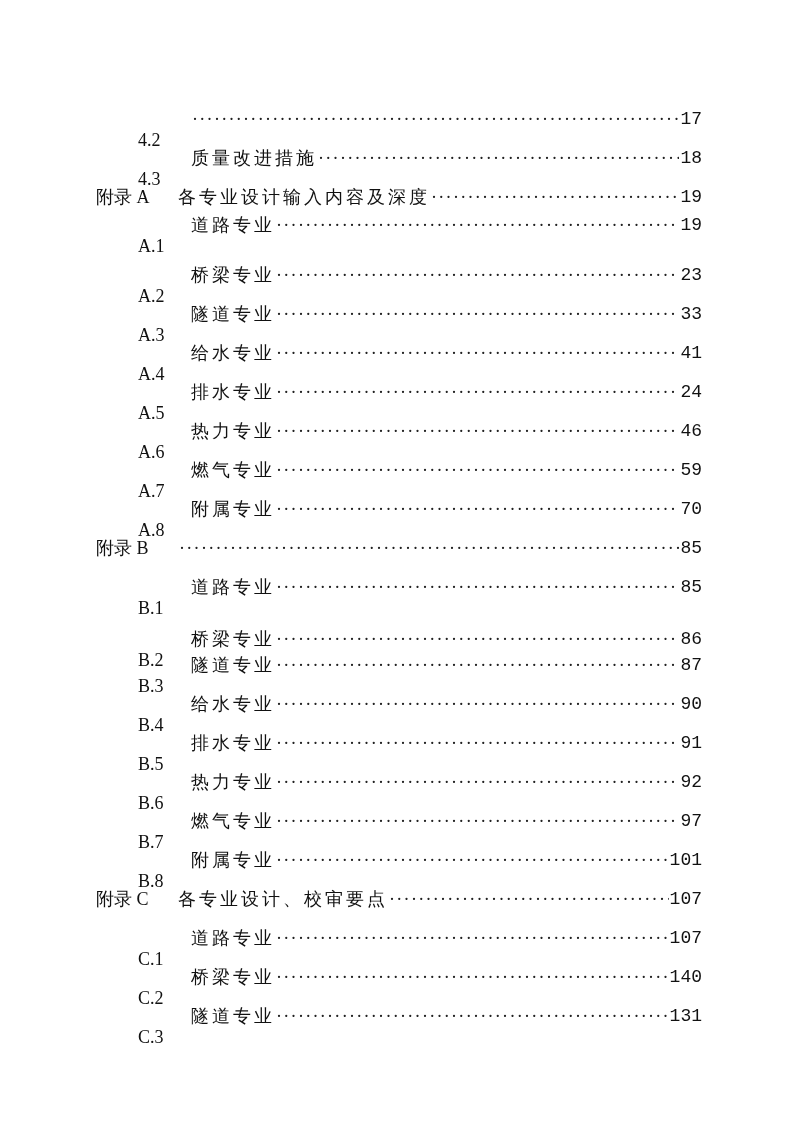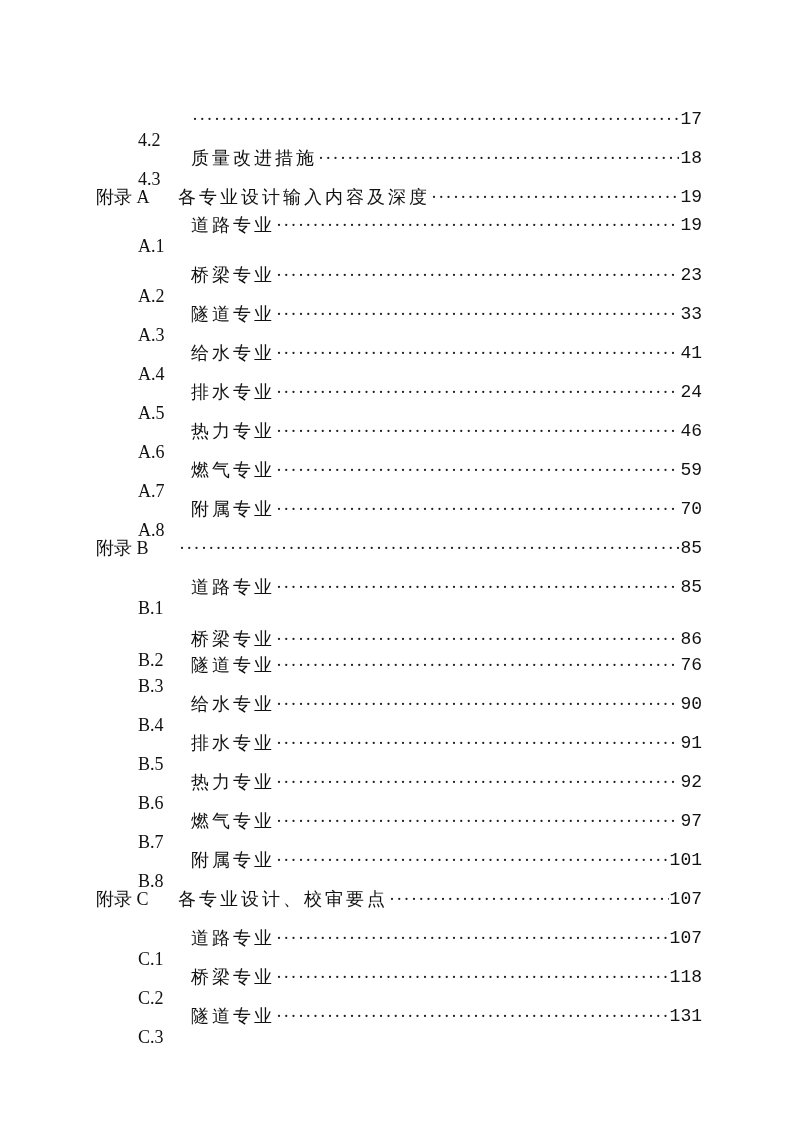--- a/index.html
+++ b/index.html
@@ -101,21 +101,21 @@
   <div class="row level2" style="top:524px">
     <span class="num">B.2</span>
     <span class="title">桥梁专业</span>
     <span class="leader"></span>
     <span class="page">86</span>
   </div>
   <div class="row level2" style="top:550px">
     <span class="num">B.3</span>
     <span class="title">隧道专业</span>
     <span class="leader"></span>
-    <span class="page">76</span>
+    <span class="page">87</span>
   </div>
   <div class="row level2" style="top:589px">
     <span class="num">B.4</span>
     <span class="title">给水专业</span>
     <span class="leader"></span>
     <span class="page">90</span>
   </div>
   <div class="row level2" style="top:628px">
     <span class="num">B.5</span>
     <span class="title">排水专业</span>
@@ -149,21 +149,21 @@
   <div class="row level2" style="top:823px">
     <span class="num">C.1</span>
     <span class="title">道路专业</span>
     <span class="leader"></span>
     <span class="page">107</span>
   </div>
   <div class="row level2" style="top:862px">
     <span class="num">C.2</span>
     <span class="title">桥梁专业</span>
     <span class="leader"></span>
-    <span class="page">118</span>
+    <span class="page">140</span>
   </div>
   <div class="row level2" style="top:901px">
     <span class="num">C.3</span>
     <span class="title">隧道专业</span>
     <span class="leader"></span>
     <span class="page">131</span>
   </div>
 </div>
 
 </body></html>

